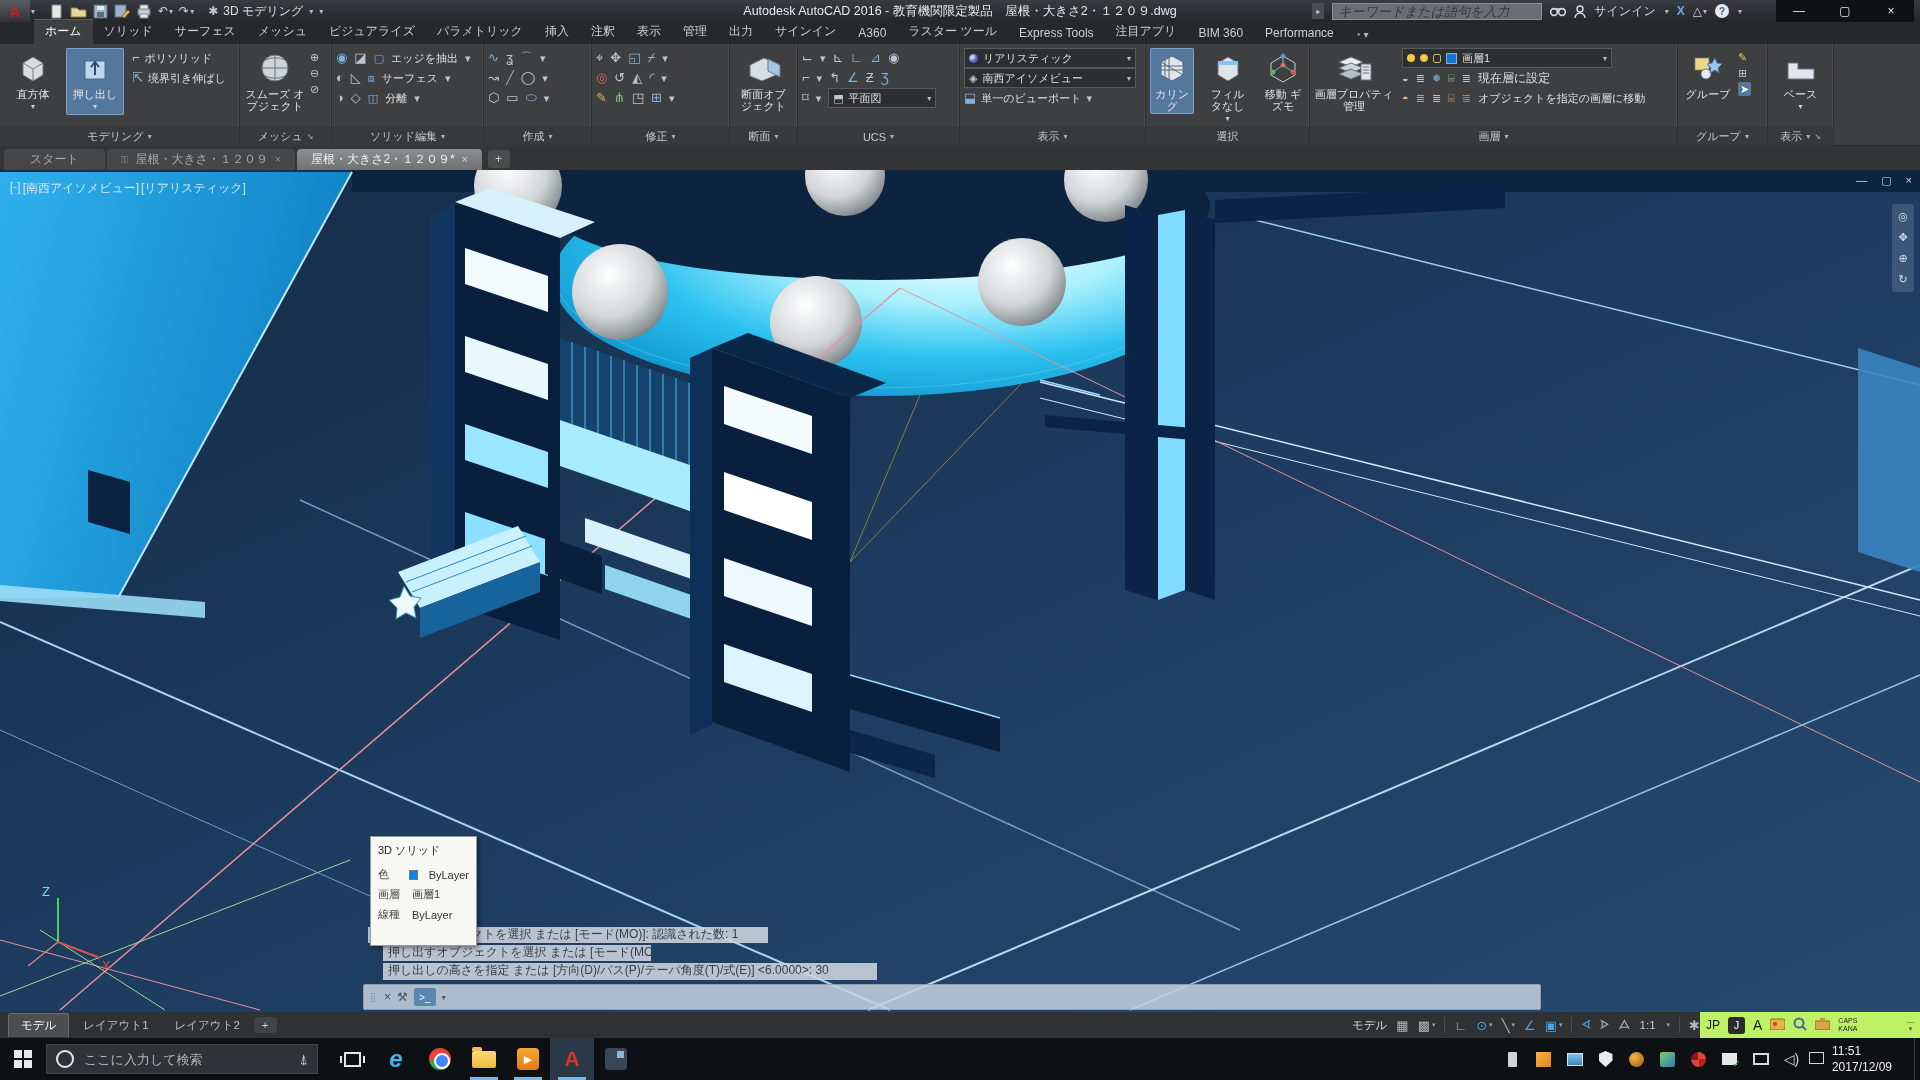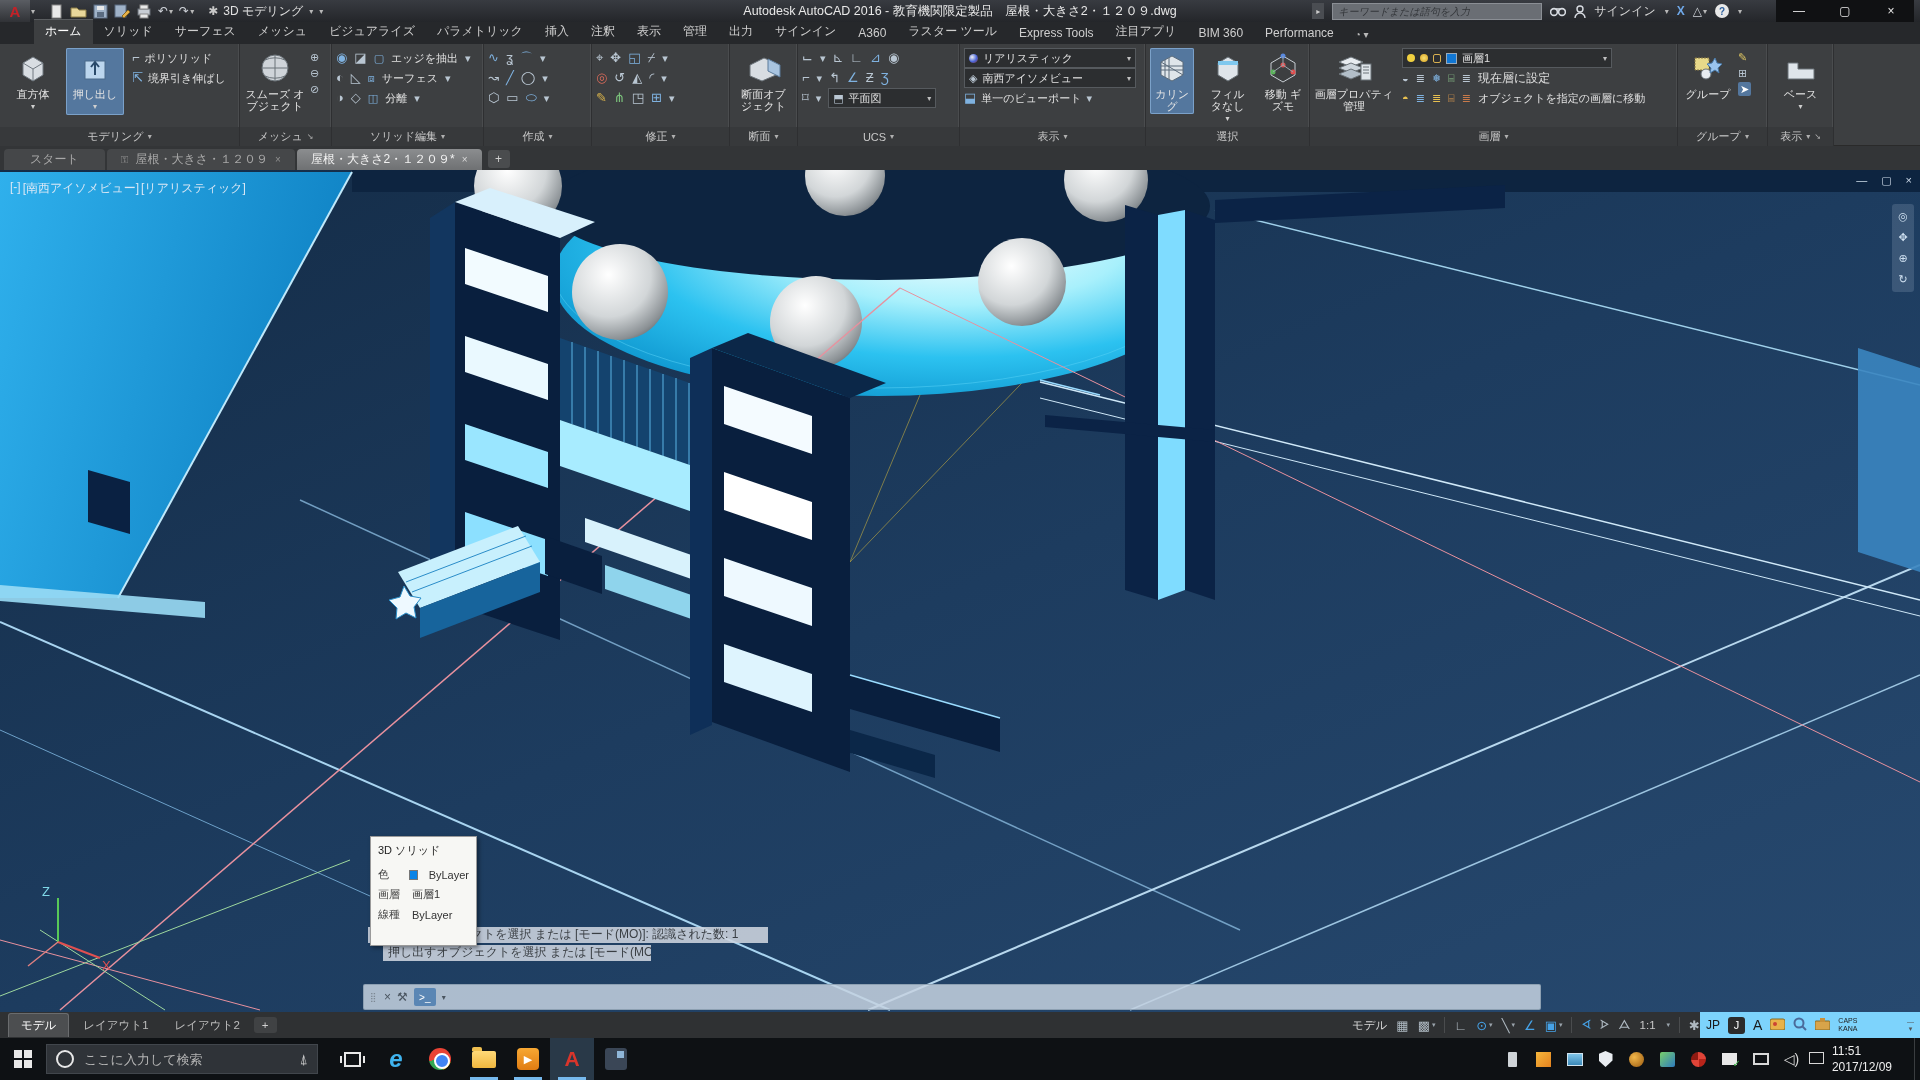--- a/index.html
+++ b/index.html
@@ -14,21 +14,21 @@
     background:linear-gradient(#5a5d63,#303236); color:#c42127; font-weight:bold; font-size:15px; }
   .qat { display:flex; align-items:center; gap:6px; margin-left:14px; }
   .qat svg { display:block; }
   .tiny-arrow { color:#b8b8b8; font-size:8px; margin-left:1px; }
   .workspace { display:flex; align-items:center; gap:5px; margin-left:14px; color:#e0e0e0; }
   .gearglyph { color:#c8c8c8; font-size:12px; }
   .win-title { position:absolute; left:50%; transform:translateX(-50%); top:3px; white-space:nowrap;
     color:#e8e8e8; font-size:12.5px; }
   .tb-right { position:absolute; right:0; top:0; height:22px; display:flex; align-items:center; gap:8px; padding-right:6px; }
   .tb-search { width:210px; height:17px; background:#6a6e74; border:1px solid #8a8e94; color:#2a2a2a;
-    font-size:10px; font-style:italic; padding:0 5px; }
+    font-size:13px; font-style:italic; padding:0 5px; }
   .tb-search::placeholder { color:#33363a; font-style:italic; }
   .collapse-btn { width:12px; height:16px; background:#4a4d52; color:#ccc; font-size:8px;
     display:flex; align-items:center; justify-content:center; }
   .tb-ic { color:#d0d4da; font-size:12px; display:flex; align-items:center; }
   .help-circle { width:14px; height:14px; border-radius:50%; background:#e8e8e8; color:#2c5f9e;
     font-weight:bold; font-size:10px; display:flex; align-items:center; justify-content:center; }
   .winbtns { display:flex; margin-left:26px; }
   .winbtn { width:46px; height:22px; display:flex; align-items:center; justify-content:center;
     color:#e8e8e8; font-size:12px; background:#101113; }
 
@@ -114,21 +114,21 @@
     display:flex; align-items:center; color:#c8c8c8; font-size:11.5px; }
   .laytabs { display:flex; align-items:center; height:26px; margin-left:8px; gap:2px; }
   .laytab { padding:4px 12px; color:#bdbdbd; }
   .laytab.active { background:#4c4e50; color:#fff; border:1px solid #6a6c6e; border-bottom:none; border-radius:3px 3px 0 0; }
   .laytab-plus { padding:2px 8px; background:#404244; border-radius:3px; color:#d0d0d0; }
   .sb-right { position:absolute; right:220px; top:0; height:26px; display:flex; align-items:center; gap:9px; }
   .sb-ic { color:#aeb9c2; font-size:13px; display:flex; align-items:center; }
   .sb-ic.blue { color:#46a3e8; }
   .sb-ic .a { font-size:7px; margin-left:2px; color:#9aa4ac; }
   .sb-sep { width:1px; height:16px; background:#4a4c4e; }
-  .ime { position:absolute; right:0; top:0; width:220px; height:26px; background:#7dd3fc; color:#1a1a1a;
+  .ime { position:absolute; right:0; top:0; width:220px; height:26px; background:#bef264; color:#1a1a1a;
     display:flex; align-items:center; gap:8px; padding:0 6px; font-size:12px; }
   .ime .jbox { width:17px; height:17px; background:#2b2b2b; color:#fff; border-radius:3px;
     display:flex; align-items:center; justify-content:center; font-size:11px; }
   .ime .capskana { font-size:7px; line-height:8px; color:#222; }
   .ime .mincol { font-size:7px; line-height:7px; color:#555; margin-left:auto; text-align:center; }
 
   
   .taskbar { position:absolute; left:0; top:1038px; width:1920px; height:42px; background:#0e1114;
     display:flex; align-items:center; color:#e8e8e8; }
   .start { width:46px; height:42px; display:flex; align-items:center; justify-content:center; }
@@ -832,20 +832,21 @@
       </div>
       <div class="tt-row">
         <span class="lab">線種</span>
         <span>ByLayer</span>
       </div>
     </div>
 
     
     <div class="cmdline" style="left:368px;top:757px;width:400px;height:16px">押し出すオブジェクトを選択 または [モード(MO)]: 認識された数: 1</div>
     <div class="cmdline" style="left:383px;top:775px;width:268px;height:16px">押し出すオブジェクトを選択 または [モード(MO)]:</div>
+    <div class="cmdline" style="left:383px;top:793px;width:494px;height:17px">押し出しの高さを指定 または [方向(D)/パス(P)/テーパ角度(T)/式(E)] &lt;6.0000&gt;: 30</div>
 
     
     <div class="cmdbar">
       <span class="cmd-dots">⣿</span>
       <span class="cmd-ic">×</span>
       <span class="cmd-ic">⚒</span>
       <span class="cmd-prompt">&gt;_</span>
       <span class="cmd-ic" style="font-size:8px">▾</span>
     </div>
   </div>

